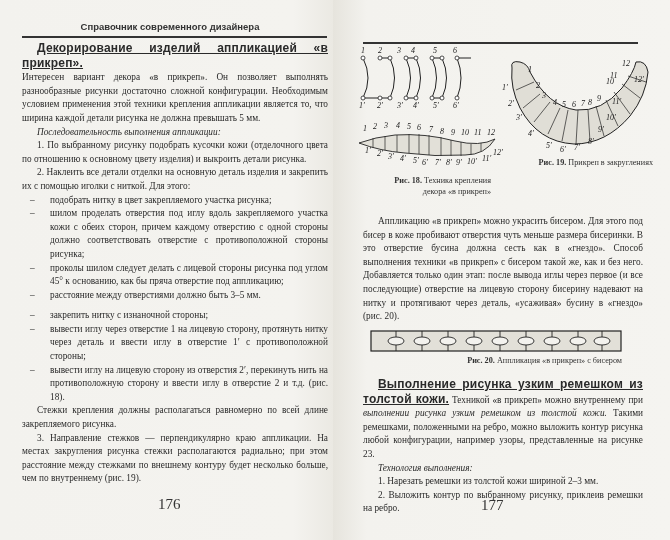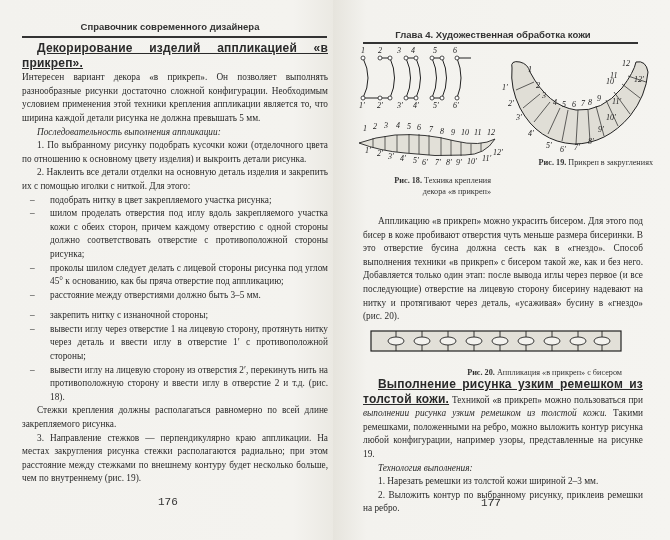--- a/index.html
+++ b/index.html
@@ -10,21 +10,21 @@
   .runhead { position:absolute; font-family:"Liberation Sans", sans-serif; font-size:9.5px; font-weight:bold; color:#333; text-align:center; }
   .rule { position:absolute; height:1.5px; background:#333; }
   .text { position:absolute; font-size:9.3px; line-height:13.6px; text-align:justify; }
   .text p { margin:0; }
   .ind { text-indent:15px; }
   .it { font-style:italic; }
   .h { font-family:"Liberation Sans", sans-serif; font-weight:bold; font-size:12px; letter-spacing:0.2px;text-decoration:underline; }
   .dash { position:relative; padding-left:28px; }
   .dash::before { content:"–"; position:absolute; left:8px; }
   .gap { height:7px; }
-  .folio { position:absolute; font-family:Liberation Mono, monospace; font-size:11px; color:#333; }
+  .folio { position:absolute; font-family:Liberation Serif, serif; font-size:15px; color:#333; }
   .cap { position:absolute; font-size:8.2px; text-align:right; color:#333; }
   .cap b { font-family:"Liberation Serif", serif; }
   svg text { font-family:"Liberation Serif", serif; font-style:italic; font-size:8px; fill:#222; }
 </style>
 </head>
 <body>
 
 <div class="page left">
   <div class="runhead" style="left:20px;width:300px;top:21px;">Справочник современного дизайнера</div>
   <div class="rule" style="left:22px;width:305px;top:36px;"></div>
@@ -44,21 +44,20 @@
     <p class="dash">вывести иглу через отверстие 1 на лицевую сторону, протянуть нитку через деталь и ввести иглу в отверстие 1′ с противоположной стороны;</p>
     <p class="dash">вывести иглу на лицевую сторону из отверстия 2′, перекинуть нить на противоположную сторону и ввести иглу в отверстие 2 и т.д. (рис. 18).</p>
     <p class="ind">Стежки крепления должны располагаться равномерно по всей длине закрепляемого рисунка.</p>
     <p class="ind">3. Направление стежков — перпендикулярно краю аппликации. На местах закругления рисунка стежки располагаются радиально; при этом расстояние между стежками по внешнему контуру будет несколько больше, чем по внутреннему (рис. 19).</p>
   </div>
 
   <div class="folio" style="left:158px;top:496px;">176</div>
 </div>
 
 <div class="page right">
-  <div class="runhead" style="left:10px;width:300px;top:29px;">Глава 4. Художественная обработка кожи</div>
   <div class="rule" style="left:30px;width:275px;top:42px;"></div>
 
   <svg style="position:absolute;left:22px;top:46px;" width="130" height="64" viewBox="0 0 130 64">
     <g fill="none" stroke="#222" stroke-width="1">
       <path d="M8 12 Q18 32 8 52"></path>
       <path d="M25 12 L35 12"></path>
         <path d="M35 12 Q44 32 35 52"></path>
         <path d="M8 52 L25 52"></path>
       <path d="M25 52 L35 52"></path>
       <path d="M51 12 Q60 32 51 52"></path>
@@ -213,25 +212,25 @@
       <line x1="156" y1="1" x2="156" y2="21"></line>
         <ellipse cx="156" cy="11" rx="8" ry="4"></ellipse>
       <line x1="182" y1="1" x2="182" y2="21"></line>
         <ellipse cx="182" cy="11" rx="8" ry="4"></ellipse>
       <line x1="208" y1="1" x2="208" y2="21"></line>
         <ellipse cx="208" cy="11" rx="8" ry="4"></ellipse>
       <line x1="232" y1="1" x2="232" y2="21"></line>
         <ellipse cx="232" cy="11" rx="8" ry="4"></ellipse>
     </g>
   </svg>
-  <div class="cap" style="left:37px;width:252px;top:356px;margin-top:12px;">
+  <div class="cap" style="left:37px;width:252px;top:356px;">
     <b>Рис. 20.</b> <span>Аппликация «в прикреп» с бисером</span>
   </div>
 
   <div class="text" style="left:30px;width:280px;top:378px;">
-    <p class="ind"><span class="h">Выполнение рисунка узким ремешком из толстой кожи.</span><span> Техникой «в прикреп» можно пользоваться при </span><span class="it">выполнении рисунка узким ремешком из толстой кожи.</span><span> Такими ремешками, положенными на ребро, можно выложить контур рисунка любой конфигурации, например узоры, представленные на рисунке 19.</span></p>
+    <p class="ind"><span class="h">Выполнение рисунка узким ремешком из толстой кожи.</span><span> Техникой «в прикреп» можно внутреннему при </span><span class="it">выполнении рисунка узким ремешком из толстой кожи.</span><span> Такими ремешками, положенными на ребро, можно выложить контур рисунка любой конфигурации, например узоры, представленные на рисунке 23.</span></p>
     <p class="ind it">Технология выполнения:</p>
     <p class="ind">1. Нарезать ремешки из толстой кожи шириной 2–3 мм.</p>
     <p class="ind">2. Выложить контур по выбранному рисунку, приклеив ремешки на ребро.</p>
   </div>
 
   <div class="folio" style="left:148px;top:497px;">177</div>
 </div>
 
 </body></html>

